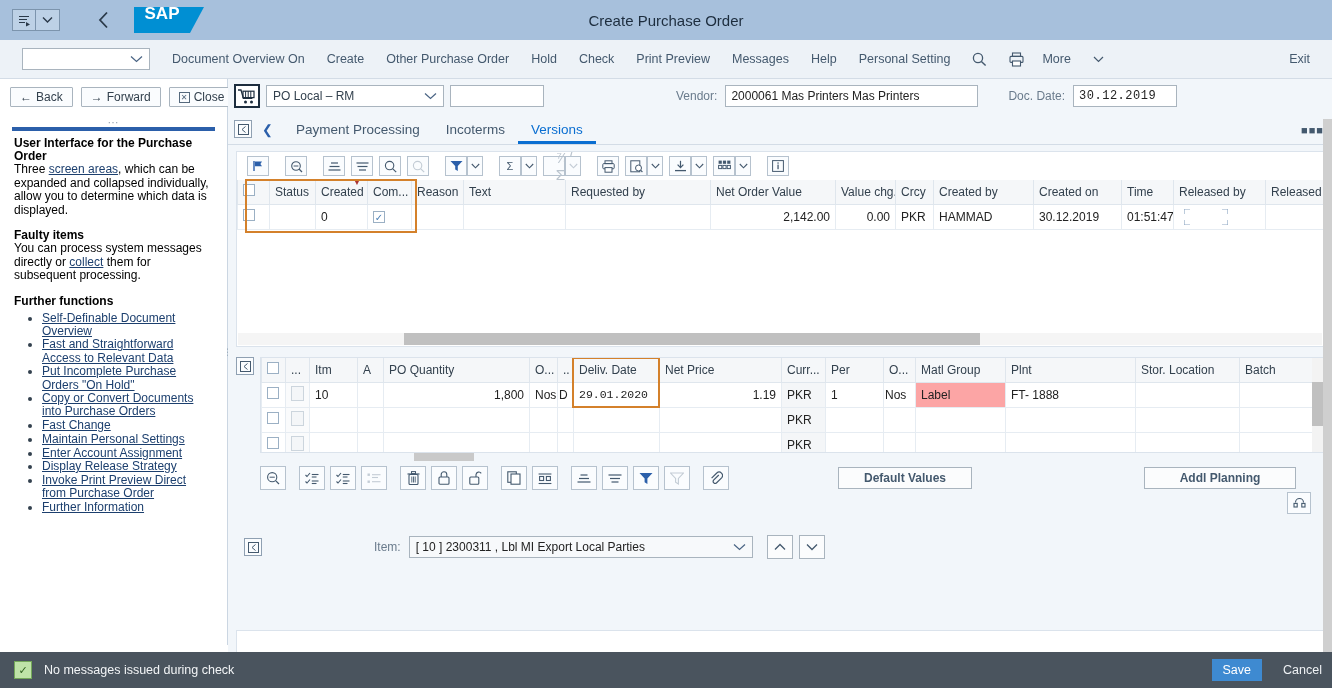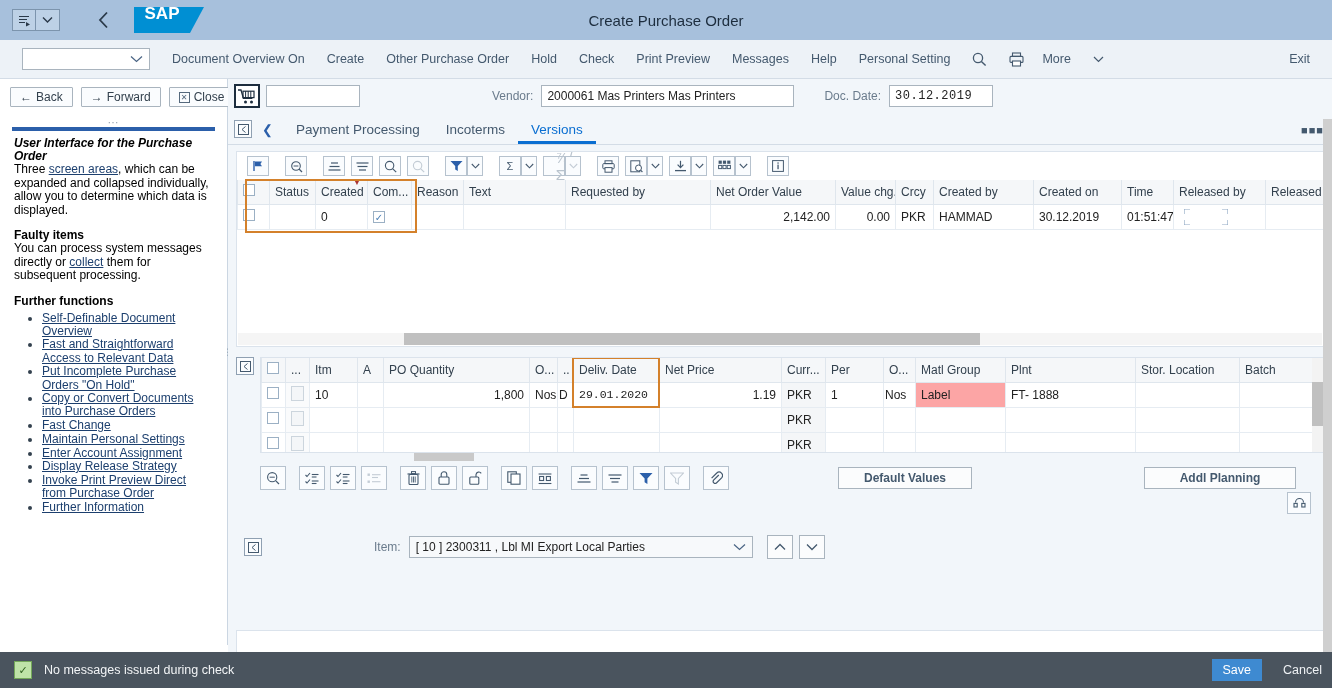--- a/index.html
+++ b/index.html
@@ -90,21 +90,21 @@
     font-size:8px; line-height:9px; text-align:center; color:#55697d;
   }
   .dots-handle {
     text-align:center; color:#9aa7b4; font-size:11px; letter-spacing:1px;
     padding-top:9px; height:20px;
   }
   .help-box {
     margin:0 12px 0 12px; border-top:4px solid #2b5faa;
     background:#fff; padding:4px 2px 0 2px; height:492px; overflow:hidden;
   }
-  .help-box h4 { margin:2px 0 0 0; font-size:12px; font-weight:bold; color:#000; line-height:13px;font-style:italic;}
+  .help-box h4 { margin:2px 0 0 0; font-size:12px; font-weight:bold; color:#000; line-height:13px;}
   .help-box p  { margin:0 0 0 0; font-size:12px; color:#000; line-height:13.5px;}
   .help-box h5 { margin:11px 0 0 0; font-size:12px; font-weight:bold; color:#000;}
   .help-box a  { color:#1c3f6e; text-decoration:underline; }
   .help-box ul { margin:4px 0 0 0; padding-left:28px; }
   .help-box li { font-size:12px; line-height:13.2px; margin-bottom:0.5px; }
   .panel-grip {
     position:absolute; right:-4px; top:270px; width:8px; height:28px;
     color:#8fa0b2; font-size:9px; line-height:7px; text-align:center;
   }
   
@@ -389,20 +389,28 @@
         <path d="M0 1 h3 l2.4 8.4 h9" fill="none" stroke="#1d2d3e" stroke-width="1.3"></path>
         <rect x="5" y="2.2" width="11" height="6.4" fill="none" stroke="#1d2d3e" stroke-width="1.2"></rect>
         <g stroke="#1d2d3e" stroke-width="1">
             <line x1="7.6" y1="2.2" x2="7.6" y2="8.6"></line>
             <line x1="10.2" y1="2.2" x2="10.2" y2="8.6"></line>
             <line x1="12.8" y1="2.2" x2="12.8" y2="8.6"></line>
           </g>
         <circle cx="7.5" cy="13" r="1.5" fill="#1d2d3e"></circle>
           <circle cx="13.5" cy="13" r="1.5" fill="#1d2d3e"></circle>
       </svg>
+    </div>
+    <div class="po-select">
+      <span>PO Local – RM</span>
+      <span>
+        <svg width="13" height="8" viewBox="0 0 13 8">
+            <polyline points="1,1.5 6.5,6.5 12,1.5" fill="none" stroke="#4a6484" stroke-width="1.2"></polyline>
+          </svg>
+      </span>
     </div>
     <div class="po-blank"></div>
     <span class="fld-label" style="margin-left:132px;">Vendor:</span>
     <div class="fld-input" style="margin-left:8px;width:253px;">2000061 Mas Printers Mas Printers</div>
     <span class="fld-label" style="margin-left:30px;">Doc. Date:</span>
     <div class="fld-input" style="margin-left:8px;width:104px;font-family:'Liberation Mono',monospace;letter-spacing:0.5px;">30.12.2019</div>
   </div>
 
   <div class="tabrow">
     <div class="collapse-sq">

